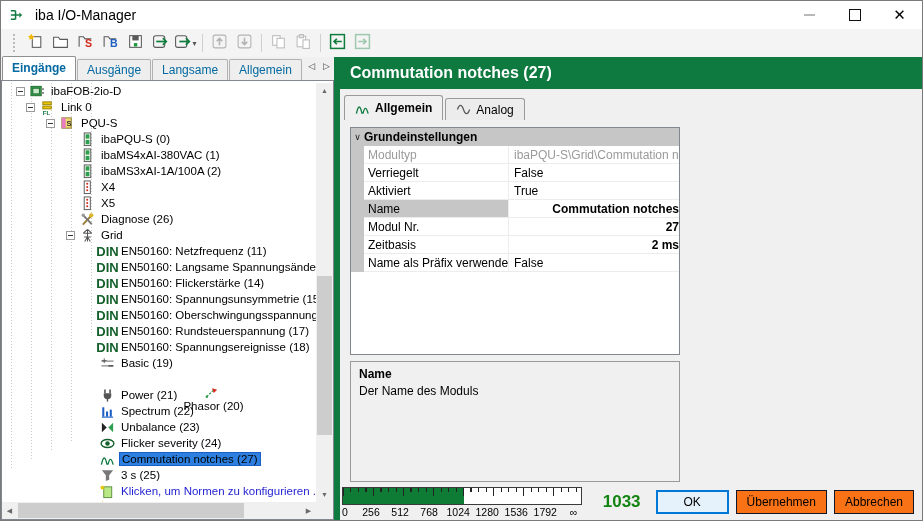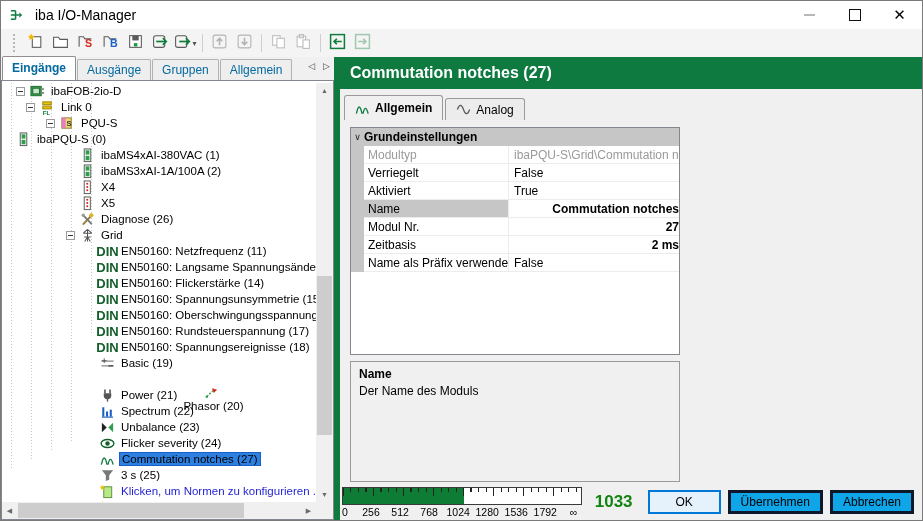--- a/index.html
+++ b/index.html
@@ -87,21 +87,21 @@
   #bottom-bar{position:absolute;left:0;right:0;bottom:0;height:34px;display:flex;align-items:center;padding:0 8px 2px 2px;box-sizing:border-box;background:#f0f0f0;}
   #gauge{width:240px;position:relative;}
   #gauge-box{position:relative;height:16px;border:1px solid #3a3a3a;background:#fff;overflow:hidden;}
   #gauge-fill{position:absolute;left:0;top:0;bottom:0;background:#0e7c35;}
   #gauge-ticks-minor{position:absolute;top:0;left:0;right:0;height:4px;background:repeating-linear-gradient(to right,#222 0 1px,transparent 1px 7.5px);}
   #gauge-ticks-major{position:absolute;top:0;left:0;right:0;height:8px;background:repeating-linear-gradient(to right,#222 0 1px,transparent 1px 30px);}
   #gauge-labels{position:relative;height:13px;font-size:10.5px;}
   #gauge-labels span{position:absolute;top:1px;transform:translateX(-50%);}
   #gauge-labels span:first-child{transform:none;}
   #gauge-value{margin-left:auto;font-size:17px;font-weight:bold;color:#128412;padding-right:8px;}
-  .btn{height:24px;min-width:73px;background:#0ea5e9;border:3px solid #0f172a;font-family:"Liberation Sans",sans-serif;font-size:12px;margin-left:7px;padding:0 10px;}
+  .btn{height:24px;min-width:73px;background:#f97316;border:1px solid #0f172a;font-family:"Liberation Sans",sans-serif;font-size:12px;margin-left:7px;padding:0 10px;}
   .btn.focused{border:2px solid #0078d7;background:#e5f1fb;}
 
   :root{--green:#0e7a40;}
 </style>
 </head>
 <body>
 
 <div id="window">
 
   <div id="titlebar">
@@ -210,21 +210,21 @@
             <rect x="1.5" y="1.5" width="13" height="13" fill="none" stroke="#9ec9ae" stroke-width="1.4"></rect>
             <path d="M4 8h7.2M8.6 5.4 11.2 8 8.6 10.6" fill="none" stroke="#9ec9ae" stroke-width="1.6"></path>
           </svg></span>
       </button>
     </div>
 
   <div id="left-panel">
     <div id="left-tabs">
         <div class="ltab active">Eingänge</div>
         <div class="ltab">Ausgänge</div>
-        <div class="ltab">Gruppen</div>
+        <div class="ltab">Langsame</div>
         <div class="ltab">Allgemein</div>
       </div>
     <div id="tab-scrollers">
       <span>◁</span>
       <span>▷</span>
     </div>
     <div id="tree-view">
       <div id="tree-rows">
           <div class="trow" style="padding-left: 14px;">
             <span class="expander"></span>
@@ -253,21 +253,21 @@
             <span class="expander"></span>
             <span class="ticon">
               <svg width="15" height="15" viewBox="0 0 16 16">
                 <rect x="2" y="2" width="10" height="11" fill="#f0d870" stroke="#8a7a30"></rect>
                 <rect x="2" y="2" width="4" height="11" fill="#e87cc0"></rect>
                 <text x="7" y="11" font-size="8" font-weight="bold" fill="#333" font-family="sans-serif">S</text>
               </svg>
             </span>
             <span class="tlabel">PQU-S</span>
           </div>
-          <div class="trow" style="">
+          <div class="trow" style="padding-left: 64px;">
             <span class="exp-spacer"></span>
             <span class="ticon">
               <svg width="15" height="15" viewBox="0 0 16 16">
                 <rect x="4.5" y="1" width="7" height="13.5" fill="#e9f5e9" stroke="#555"></rect>
                 <rect x="6" y="2.5" width="4" height="4.5" fill="#2e9e4f"></rect>
                 <rect x="6" y="8.5" width="4" height="4.5" fill="#2e9e4f"></rect>
               </svg>
             </span>
             <span class="tlabel">ibaPQU-S (0)</span>
           </div>

